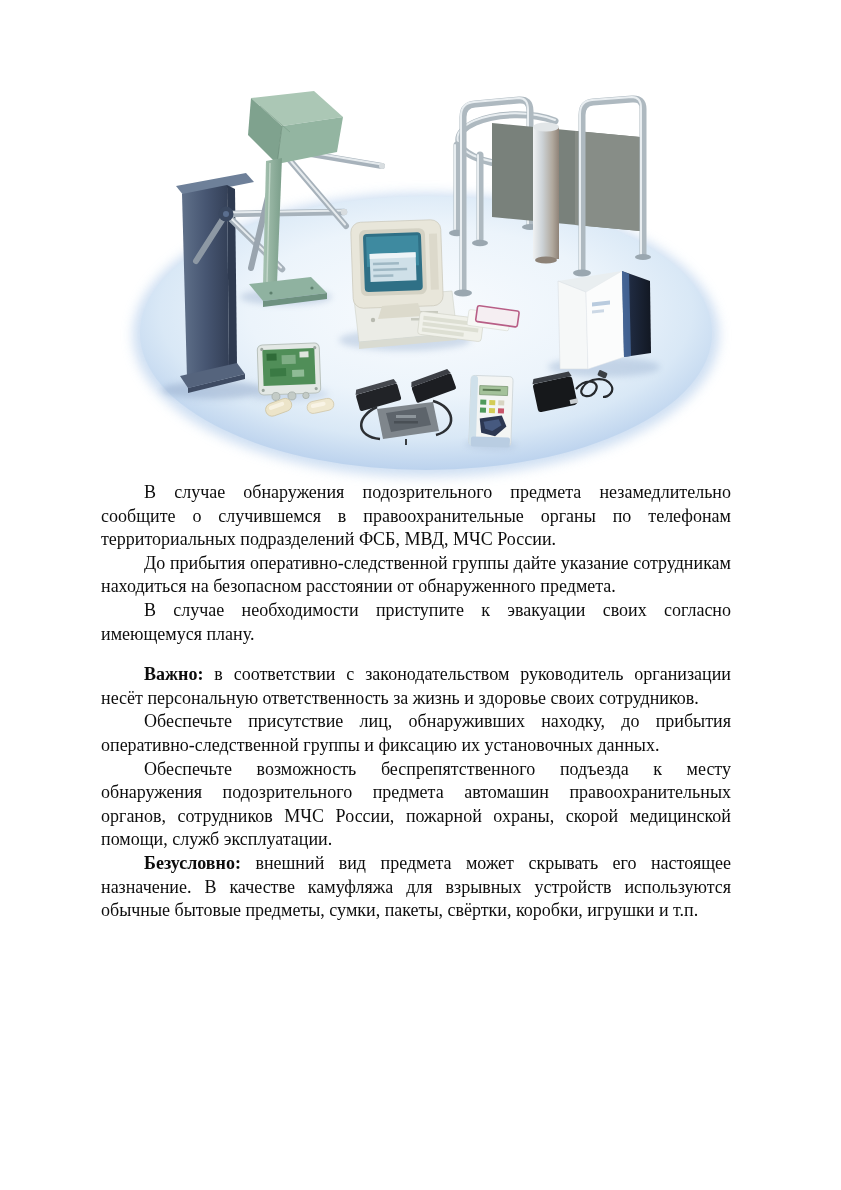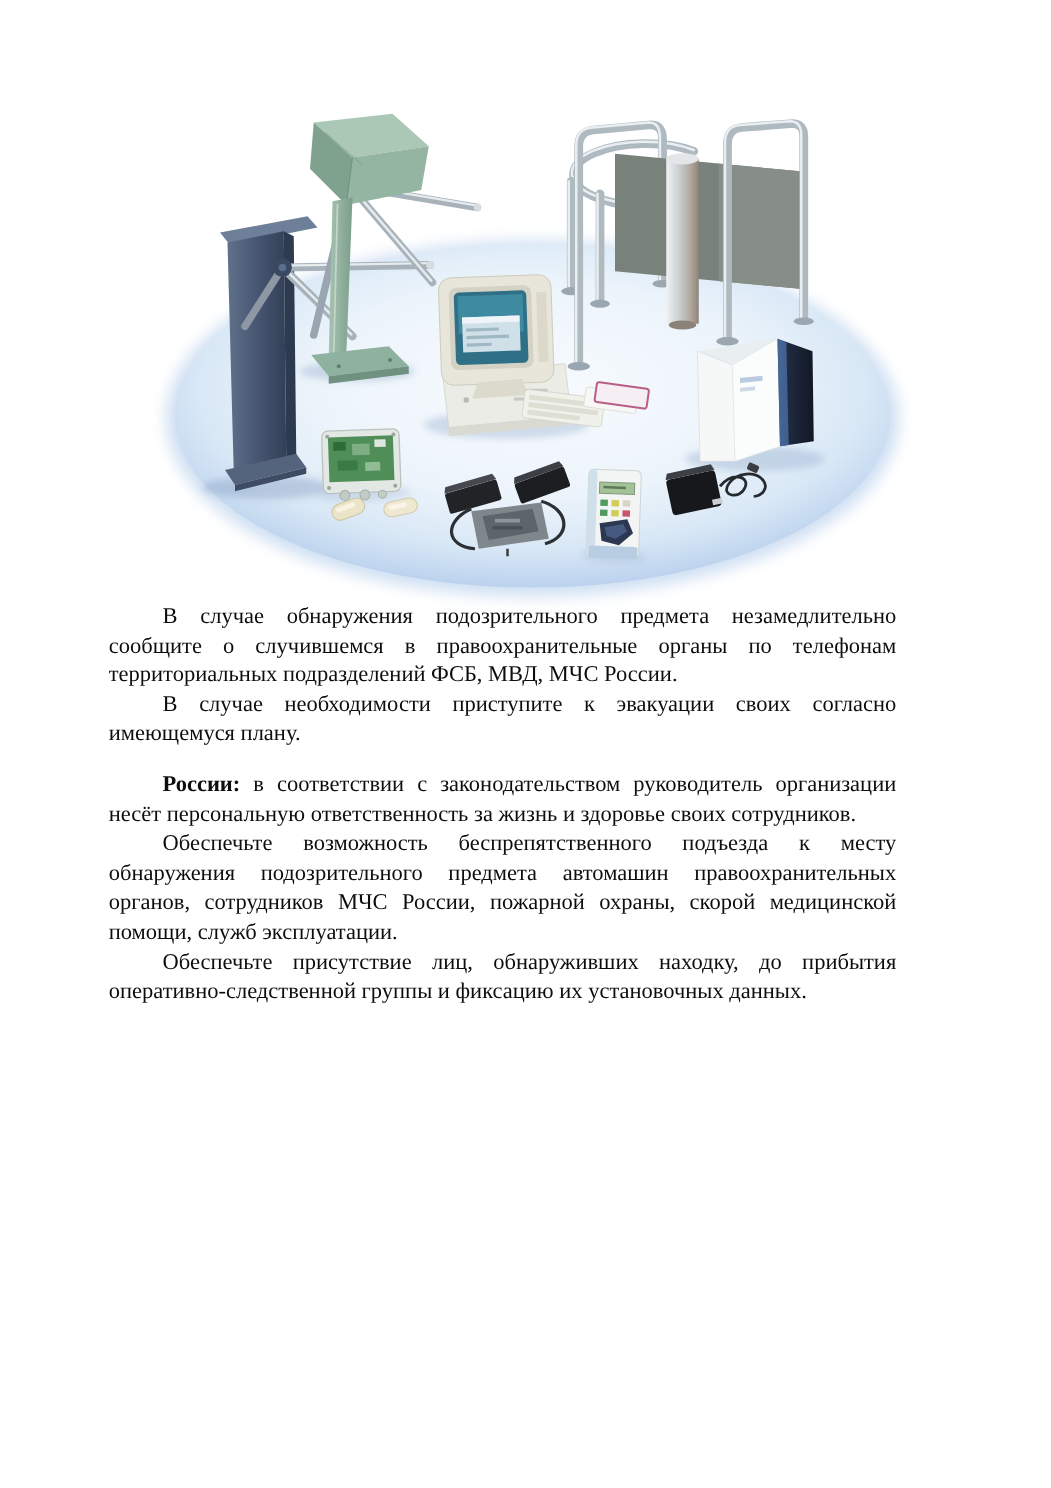--- a/index.html
+++ b/index.html
@@ -8,21 +8,21 @@
     width:841px;height:1190px;
     background:#ffffff;
     font-family:"Liberation Serif","DejaVu Serif",serif;
     overflow:hidden;
   }
   .figure{
     position:absolute;left:130px;top:85px;width:580px;height:390px;
   }
   .figure svg{overflow:visible;display:block;}
   .textblock{
-    position:absolute;left:87px;top:481px;width:630px;
+    position:absolute;left:101px;top:481px;width:630px;
     font-size:18px;line-height:23.6px;color:#0d0d0d;
     text-align:justify;
   }
   .textblock p{margin:0;text-indent:43px;}
   .textblock p.gap-before{margin-top:17px;}
   .textblock b{font-weight:bold;}
 </style>
 </head>
 <body>
 
@@ -273,21 +273,25 @@
           <rect x="438" y="318" width="8" height="4.5" fill="#c9ced2"></rect>
         </g>
         <path d="M 446 304 c 10 -12 24 -8 20 1 c -4 10 -20 7 -13 -3 c 6 -9 22 -11 28 -2 c 4 6 -2 12 -8 12" fill="none" stroke="#26292d" stroke-width="2.2"></path>
         <rect x="468" y="286" width="9" height="6" rx="1.5" fill="#3a3e43" transform="rotate(24 472 289)"></rect>
       </g>
     </svg>
   </div>
 
   <div class="textblock">
     <p>В случае обнаружения подозрительного предмета незамедлительно сообщите о случившемся в правоохранительные органы по телефонам территориальных подразделений ФСБ, МВД, МЧС России.</p>
+    <p>До прибытия оперативно-следственной группы дайте указание сотрудникам находиться на безопасном расстоянии от обнаруженного предмета.</p>
     <p>В случае необходимости приступите к эвакуации своих согласно имеющемуся плану.</p>
     <p class="gap-before">
-      <b>России:</b><span> в соответствии с законодательством руководитель организации несёт персональную ответственность за жизнь и здоровье своих сотрудников.</span>
+      <b>Важно:</b><span> в соответствии с законодательством руководитель организации несёт персональную ответственность за жизнь и здоровье своих сотрудников.</span>
     </p>
+    <p>Обеспечьте присутствие лиц, обнаруживших находку, до прибытия оперативно-следственной группы и фиксацию их установочных данных.</p>
     <p>Обеспечьте возможность беспрепятственного подъезда к месту обнаружения подозрительного предмета автомашин правоохранительных органов, сотрудников МЧС России, пожарной охраны, скорой медицинской помощи, служб эксплуатации.</p>
-    <p>Обеспечьте присутствие лиц, обнаруживших находку, до прибытия оперативно-следственной группы и фиксацию их установочных данных.</p>
+    <p>
+      <b>Безусловно:</b><span> внешний вид предмета может скрывать его настоящее назначение. В качестве камуфляжа для взрывных устройств используются обычные бытовые предметы, сумки, пакеты, свёртки, коробки, игрушки и т.п.</span>
+    </p>
   </div>
 
 </div>
 
 </body></html>

